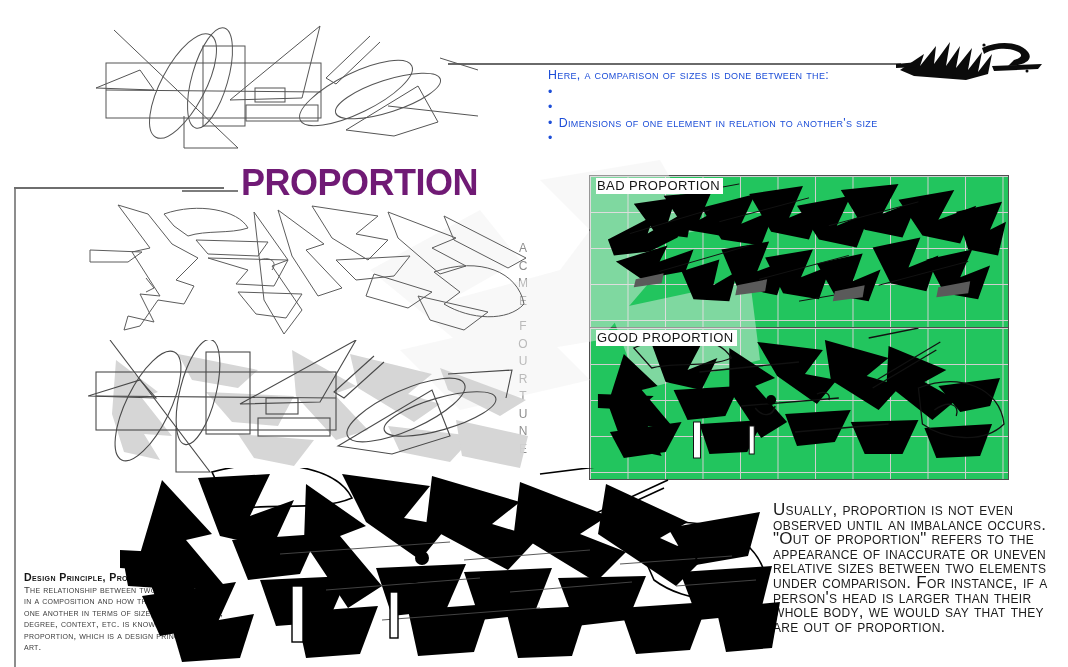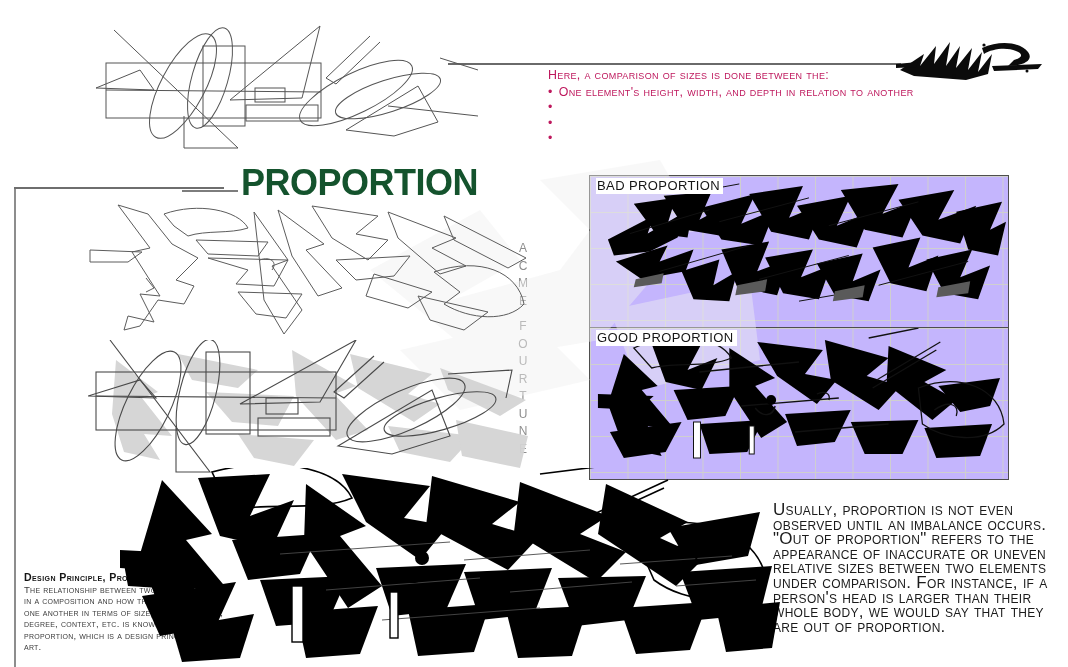--- a/index.html
+++ b/index.html
@@ -29,27 +29,27 @@
   .rule-top {
     position:absolute; left:448px; top:63px; width:453px; height:1.5px;
     background:#6a6a6a;
   }
 
   
   .headline {
     position:absolute; left:241px; top:165px;
     font-size:36px; font-weight:700; letter-spacing:-0.5px;
     font-family:"Liberation Sans", sans-serif;
-    color:#14532d; line-height:1;
+    color:#701a75; line-height:1;
     white-space:nowrap;
   }
 
   .intro {
     position:absolute; left:548px; top:68px; width:420px;
-    font-size:12.4px; line-height:15.6px; color:#be185d;
+    font-size:12.4px; line-height:15.6px; color:#1d4ed8;
     font-variant:small-caps; letter-spacing:0.35px;
   }
   .intro .lead { display:block; margin-bottom:1px; }
   .intro ul { list-style:none; }
   .intro li { display:flex; gap:6px; }
   .intro li .bul { flex:0 0 auto; }
 
   .closing {
     position:absolute; left:773px; top:503px; width:288px;
     font-size:17px; line-height:14.6px; color:#1b1b1b;
@@ -75,21 +75,21 @@
     text-align:center; letter-spacing:0.5px;
   }
   .vbrand span { display:block; }
   .vbrand .gap { height:8px; }
 
   
   .panels {
     position:absolute; left:589px; top:175px;
     width:420px; height:305px;
     border:1.4px solid #4e4e4e;
-    background:#c4b5fd;
+    background:#22c55e;
   }
   .panel {
     position:relative; overflow:hidden;
     background-image:
       linear-gradient(to right, #cfcfcf 1px, transparent 1px),
       linear-gradient(to bottom, #cfcfcf 1px, transparent 1px);
     background-size:37.5px 36px;
   }
   .panel.top { height:152px; border-bottom:1.4px solid #4e4e4e; }
   .panel.bot { height:151px; }
@@ -229,27 +229,27 @@
     <span>U</span>
     <span>N</span>
     <span>E</span>
   </div>
 
   <div class="intro">
     <span class="lead">Here, a comparison of sizes is done between the:</span>
     <ul>
       <li>
         <span class="bul">•</span>
-        <span>One element's height, width, and depth in relation to another</span>
       </li>
       <li>
         <span class="bul">•</span>
       </li>
       <li>
         <span class="bul">•</span>
+        <span>Dimensions of one element in relation to another's size</span>
       </li>
       <li>
         <span class="bul">•</span>
       </li>
     </ul>
   </div>
 
   <div class="art art-tag">
     <svg viewBox="0 0 152 50" preserveAspectRatio="none" aria-hidden="true">
       <g fill="#0b0b0b">

